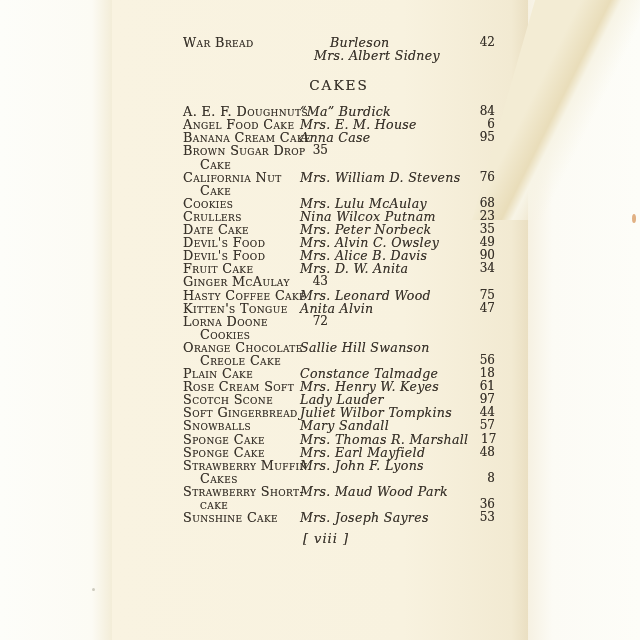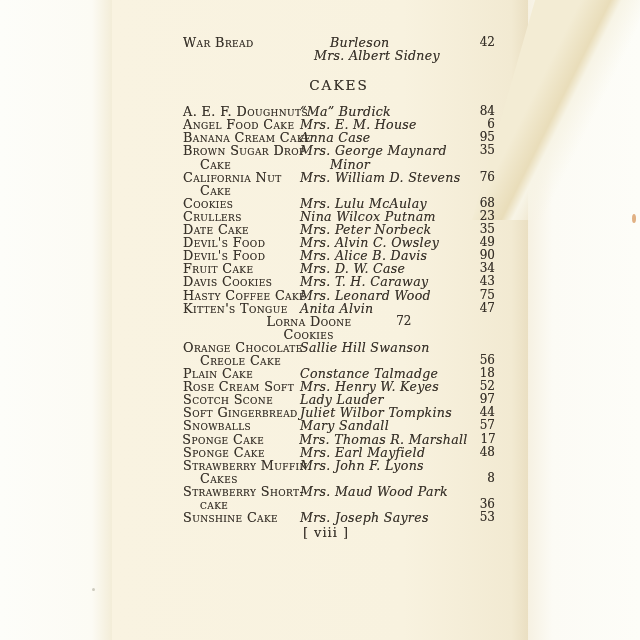--- a/index.html
+++ b/index.html
@@ -38,42 +38,43 @@
   }
   .speck-1 { left:632px; top:214px; width:4px; height:9px; background:#d99e66; opacity:.8; }
   .speck-2 { left:92px;  top:588px; width:3px; height:3px; background:#b9b6a8; opacity:.7; }
 
   
   .content {
     position:absolute; left:183px; top:36px; width:312px;
     font-size:12.5px; line-height:13.1px;
     text-shadow:0 0 .4px rgba(56,50,42,.55);
   }
-  .row { display:flex; align-items:flex-start;justify-content:center; }
+  .row { display:flex; align-items:flex-start; }
   .row.num-bottom .num { align-self:flex-end; }
   .name {
     flex:0 0 117px; max-width:117px;
     font-variant:small-caps; letter-spacing:.4px; font-size:12.8px;
   }
   .name .line, .contrib .line { display:block; white-space:nowrap; }
   .name .l2 { padding-left:17px; }
   .contrib {
     flex:1 1 auto; font-style:italic; letter-spacing:.3px; font-size:12.6px;
   }
   .contrib .l2 { padding-left:30px; }
   .sec-prev .contrib .line { padding-left:14px; }
   .sec-prev .contrib .l2 { padding-left:30px; }
   .num { flex:0 0 28px; text-align:right; font-size:12px; }
   .heading {
     text-align:center; letter-spacing:2px; font-size:13.6px; line-height:14px;
     margin:16px 0 13px 0;
   }
   .footer {
-    text-align:center; margin-top:2px; font-size:13px; letter-spacing:1px;
+    text-align:center; margin-top:8px; font-size:13px; letter-spacing:1px;
     transform:translateX(-13px);
+    font-style:italic;
   }
 </style>
 </head>
 <body>
 
 <div class="scan">
   <div class="bg-left"></div>
   <div class="bg-page"></div>
   <div class="bg-right"></div>
   <div class="curl"></div>
@@ -121,24 +122,20 @@
           <div class="contrib">
             <span class="line">Anna Case</span>
           </div>
           <div class="num">95</div>
         </div>
         <div class="row">
           <div class="name">
             <span class="line">Brown Sugar Drop</span>
             <span class="line l2">Cake</span>
           </div>
-          <div class="contrib">
-            <span class="line">Mrs. George Maynard</span>
-            <span class="line l2">Minor</span>
-          </div>
           <div class="num">35</div>
         </div>
         <div class="row">
           <div class="name">
             <span class="line">California Nut</span>
             <span class="line l2">Cake</span>
           </div>
           <div class="contrib">
             <span class="line">Mrs. William D. Stevens</span>
           </div>
@@ -187,30 +184,27 @@
           <div class="contrib">
             <span class="line">Mrs. Alice B. Davis</span>
           </div>
           <div class="num">90</div>
         </div>
         <div class="row">
           <div class="name">
             <span class="line">Fruit Cake</span>
           </div>
           <div class="contrib">
-            <span class="line">Mrs. D. W. Case</span>
+            <span class="line">Mrs. D. W. Anita</span>
           </div>
           <div class="num">34</div>
         </div>
         <div class="row">
           <div class="name">
-            <span class="line">Davis Cookies</span>
-          </div>
-          <div class="contrib">
-            <span class="line">Mrs. T. H. Caraway</span>
+            <span class="line">Ginger McAulay</span>
           </div>
           <div class="num">43</div>
         </div>
         <div class="row">
           <div class="name">
             <span class="line">Hasty Coffee Cake</span>
           </div>
           <div class="contrib">
             <span class="line">Mrs. Leonard Wood</span>
           </div>
@@ -251,21 +245,21 @@
           </div>
           <div class="num">18</div>
         </div>
         <div class="row">
           <div class="name">
             <span class="line">Rose Cream Soft</span>
           </div>
           <div class="contrib">
             <span class="line">Mrs. Henry W. Keyes</span>
           </div>
-          <div class="num">52</div>
+          <div class="num">61</div>
         </div>
         <div class="row">
           <div class="name">
             <span class="line">Scotch Scone</span>
           </div>
           <div class="contrib">
             <span class="line">Lady Lauder</span>
           </div>
           <div class="num">97</div>
         </div>

